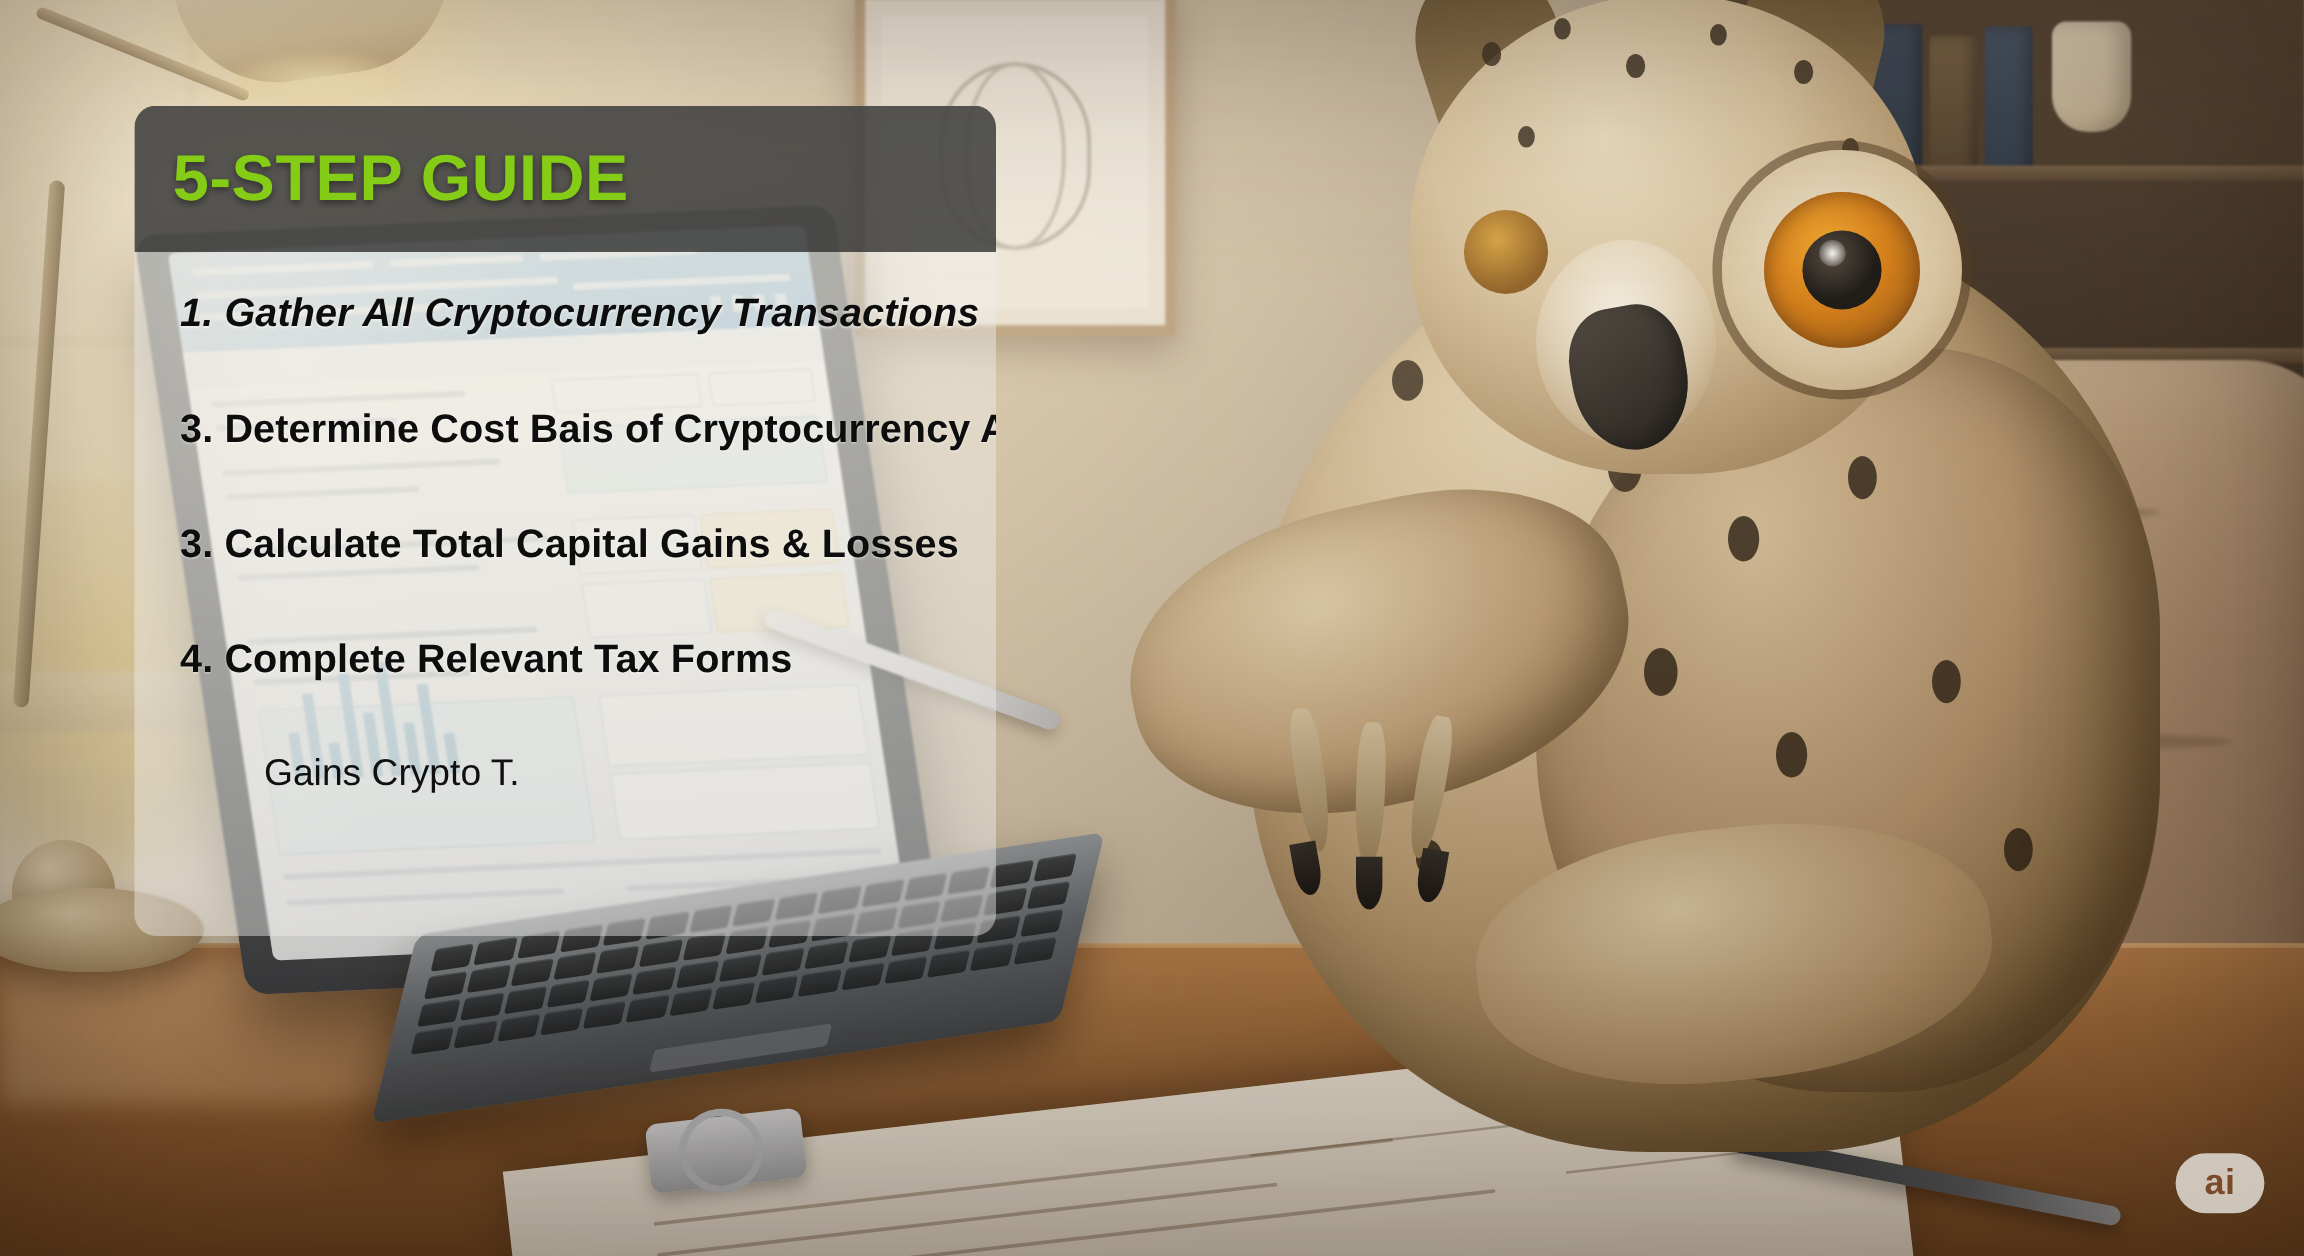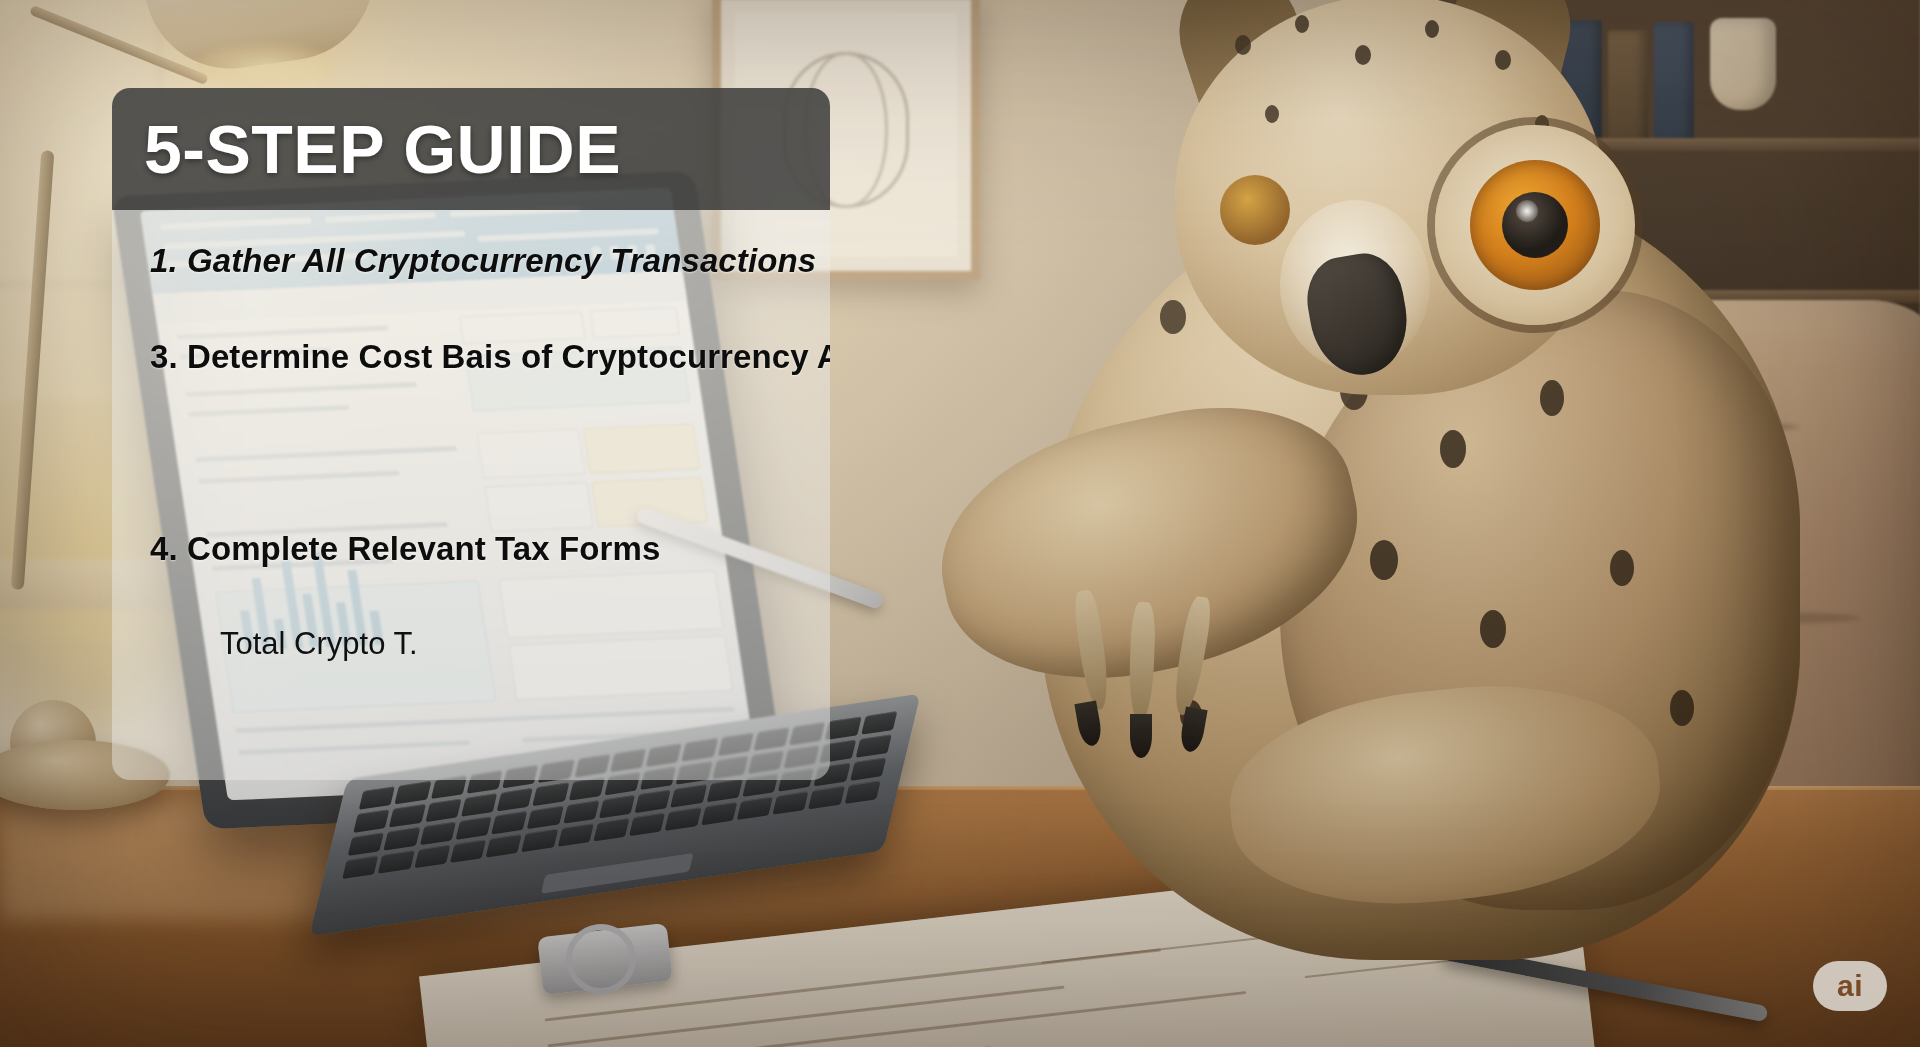--- a/index.html
+++ b/index.html
@@ -183,21 +183,21 @@
   .vignette{position:absolute;inset:0;pointer-events:none;
     box-shadow:inset 0 0 220px rgba(35,20,8,.45);}
 
   
   .panel{position:absolute;left:112px;top:88px;width:718px;height:692px;
     border-radius:18px;overflow:hidden;
     background:rgba(238,238,236,.46);
     backdrop-filter:blur(1px);}
   .panel-header{position:absolute;left:0;top:0;width:100%;height:122px;
     background:rgba(46,46,46,.80);display:flex;align-items:center;}
-  .panel-title{color:#ffffff;font-size:68px;font-weight:bold;letter-spacing:.5px;
+  .panel-title{color:#84cc16;font-size:54px;font-weight:bold;letter-spacing:.5px;
     margin-left:32px;text-shadow:0 2px 6px rgba(0,0,0,.45);}
 
   .steps{position:absolute;left:0;top:122px;right:0;bottom:0;padding:34px 0 0 0;}
   .step{position:absolute;left:38px;white-space:nowrap;
     color:#0d0d0d;font-size:33px;font-weight:bold;letter-spacing:.1px;
     text-shadow:0 1px 2px rgba(255,255,255,.55);}
   .step.s1{top:32px;font-style:italic;}
   .step.s2{top:128px;}
   .step.s3{top:224px;}
   .step.s4{top:320px;}
@@ -469,22 +469,23 @@
     <div class="vignette"></div>
   </div>
 
   <div class="panel">
     <div class="panel-header">
       <div class="panel-title">5-STEP GUIDE</div>
     </div>
     <div class="steps">
       <div class="step s1">1. Gather All Cryptocurrency Transactions</div>
       <div class="step s2">3. Determine Cost Bais of Cryptocurrency Assets</div>
+      <div class="step s3">3. Calculate Total Capital Gains &amp; Losses</div>
       <div class="step s4">4. Complete Relevant Tax Forms</div>
-      <div class="stray">Total Crypto T.</div>
+      <div class="stray">Gains Crypto T.</div>
     </div>
   </div>
 
   <div class="ai-badge">
     <span>ai</span>
   </div>
 
 </div>
 
 </body></html>

